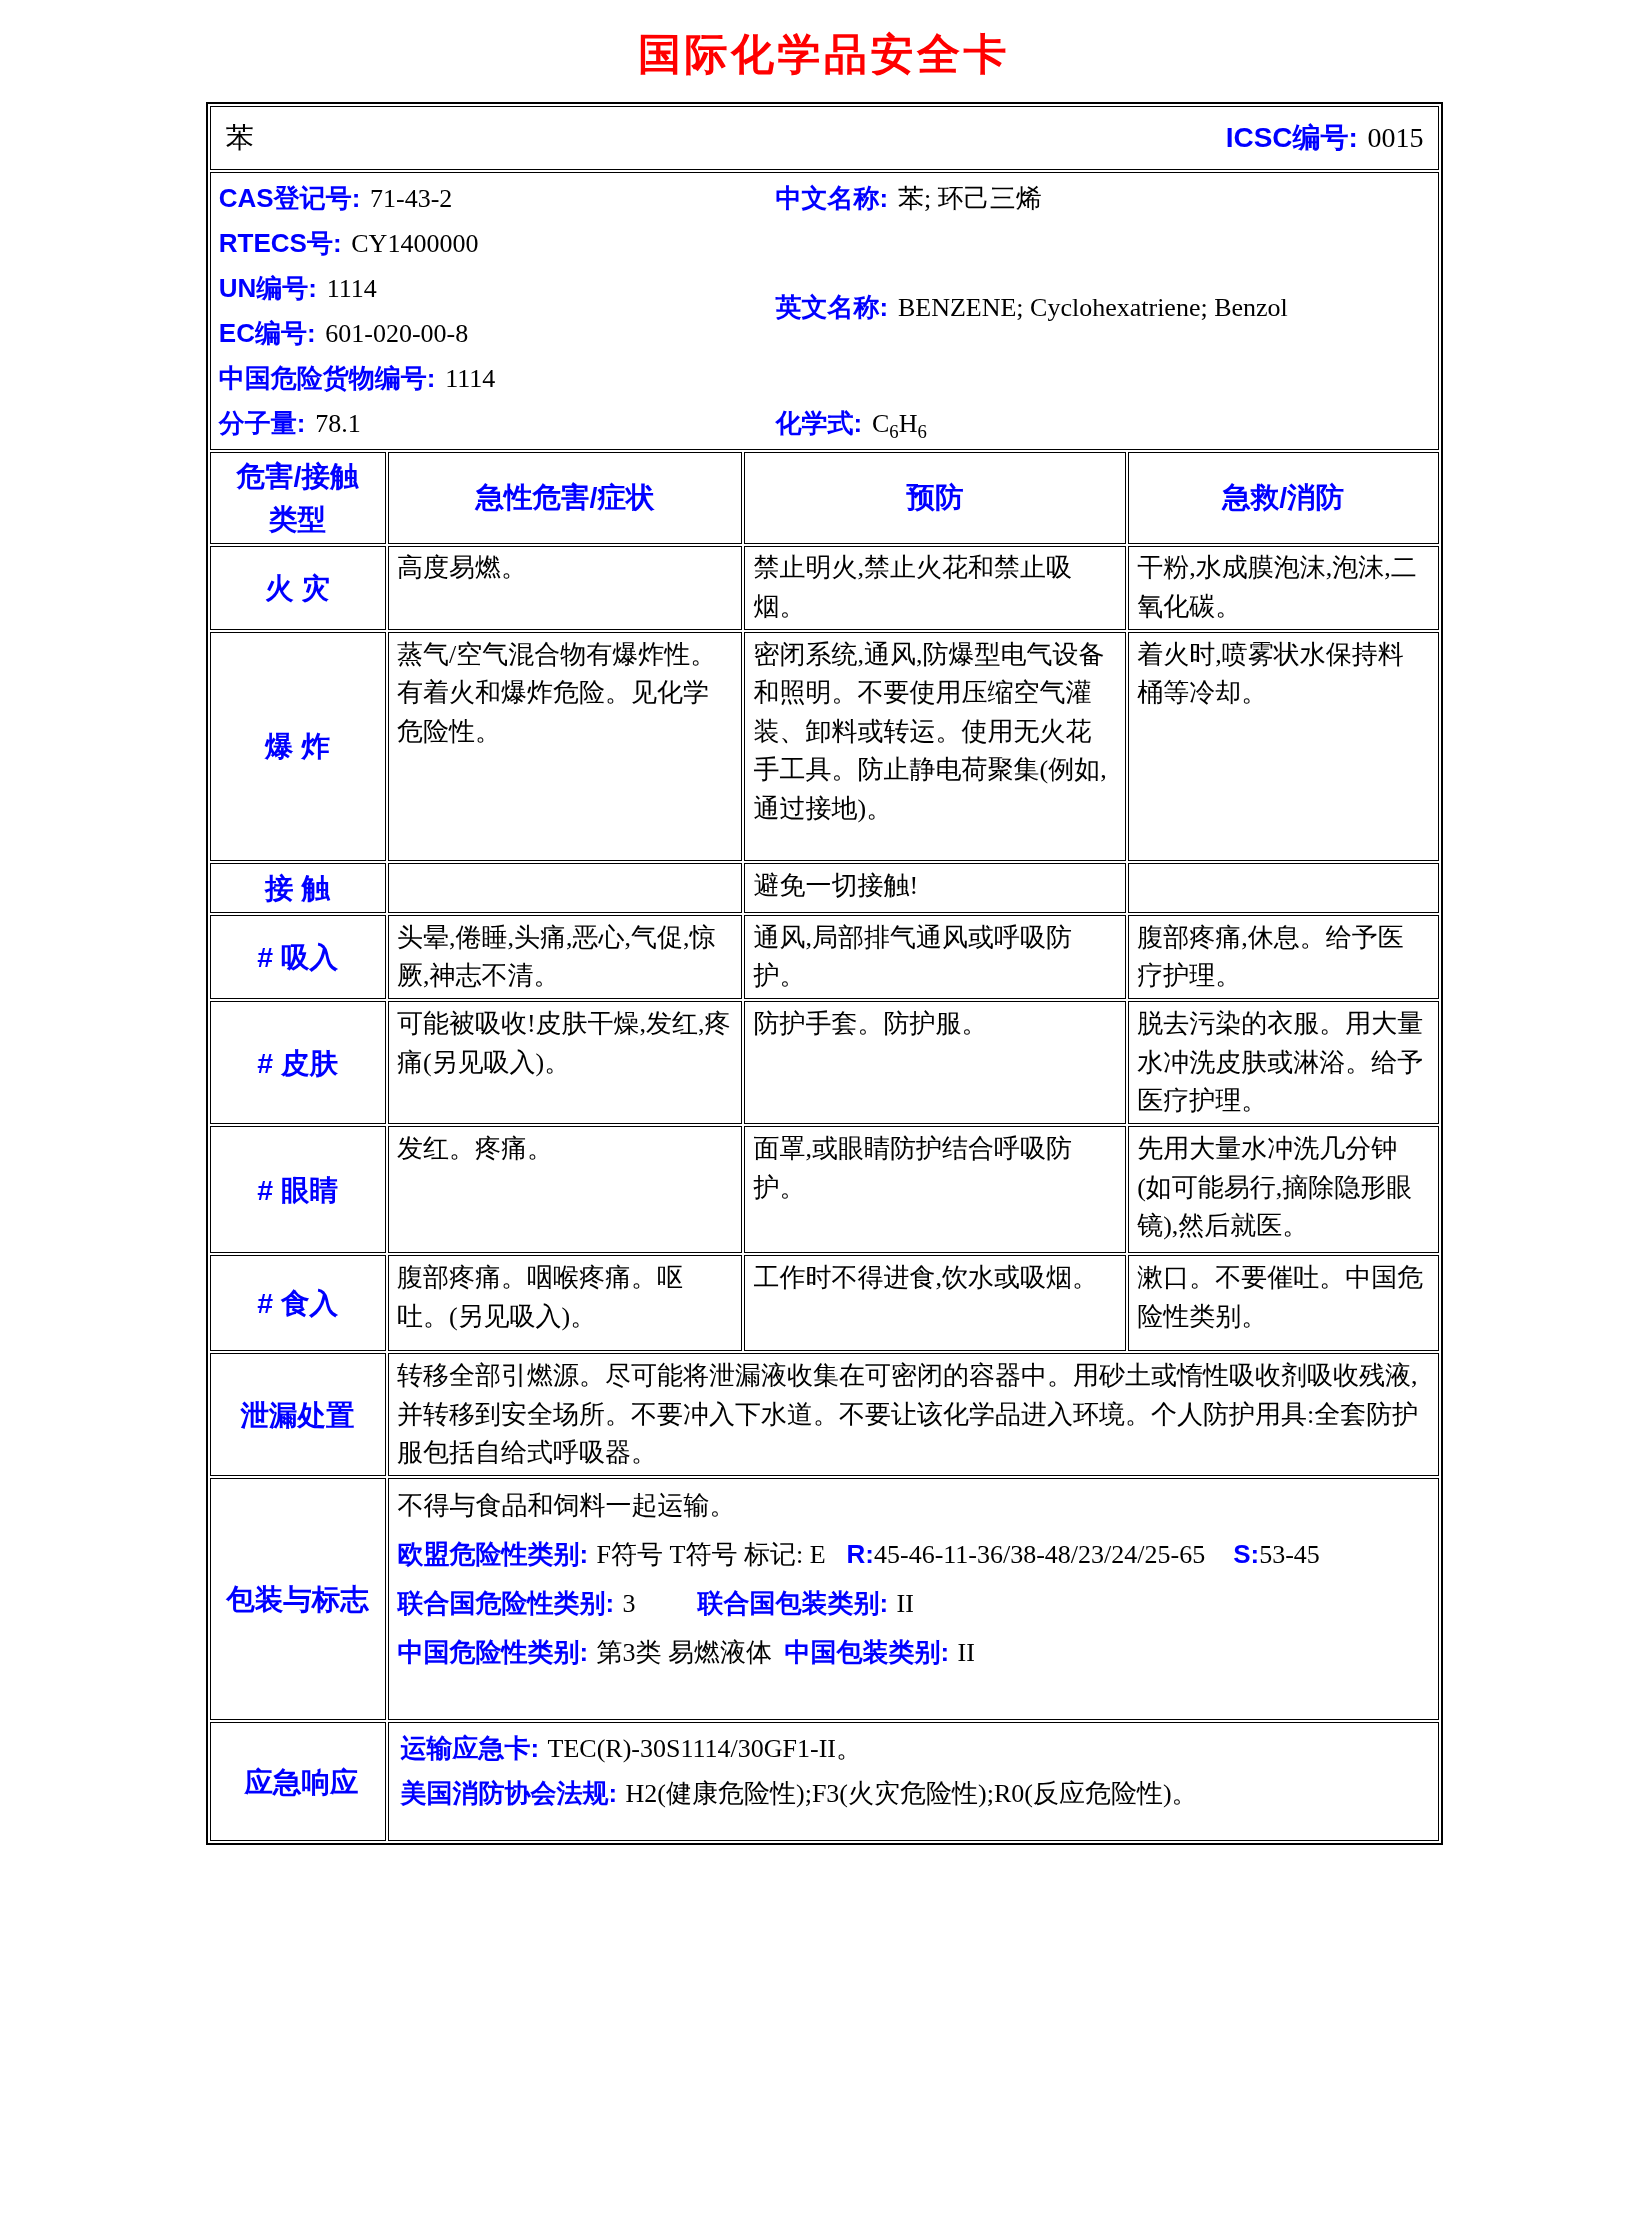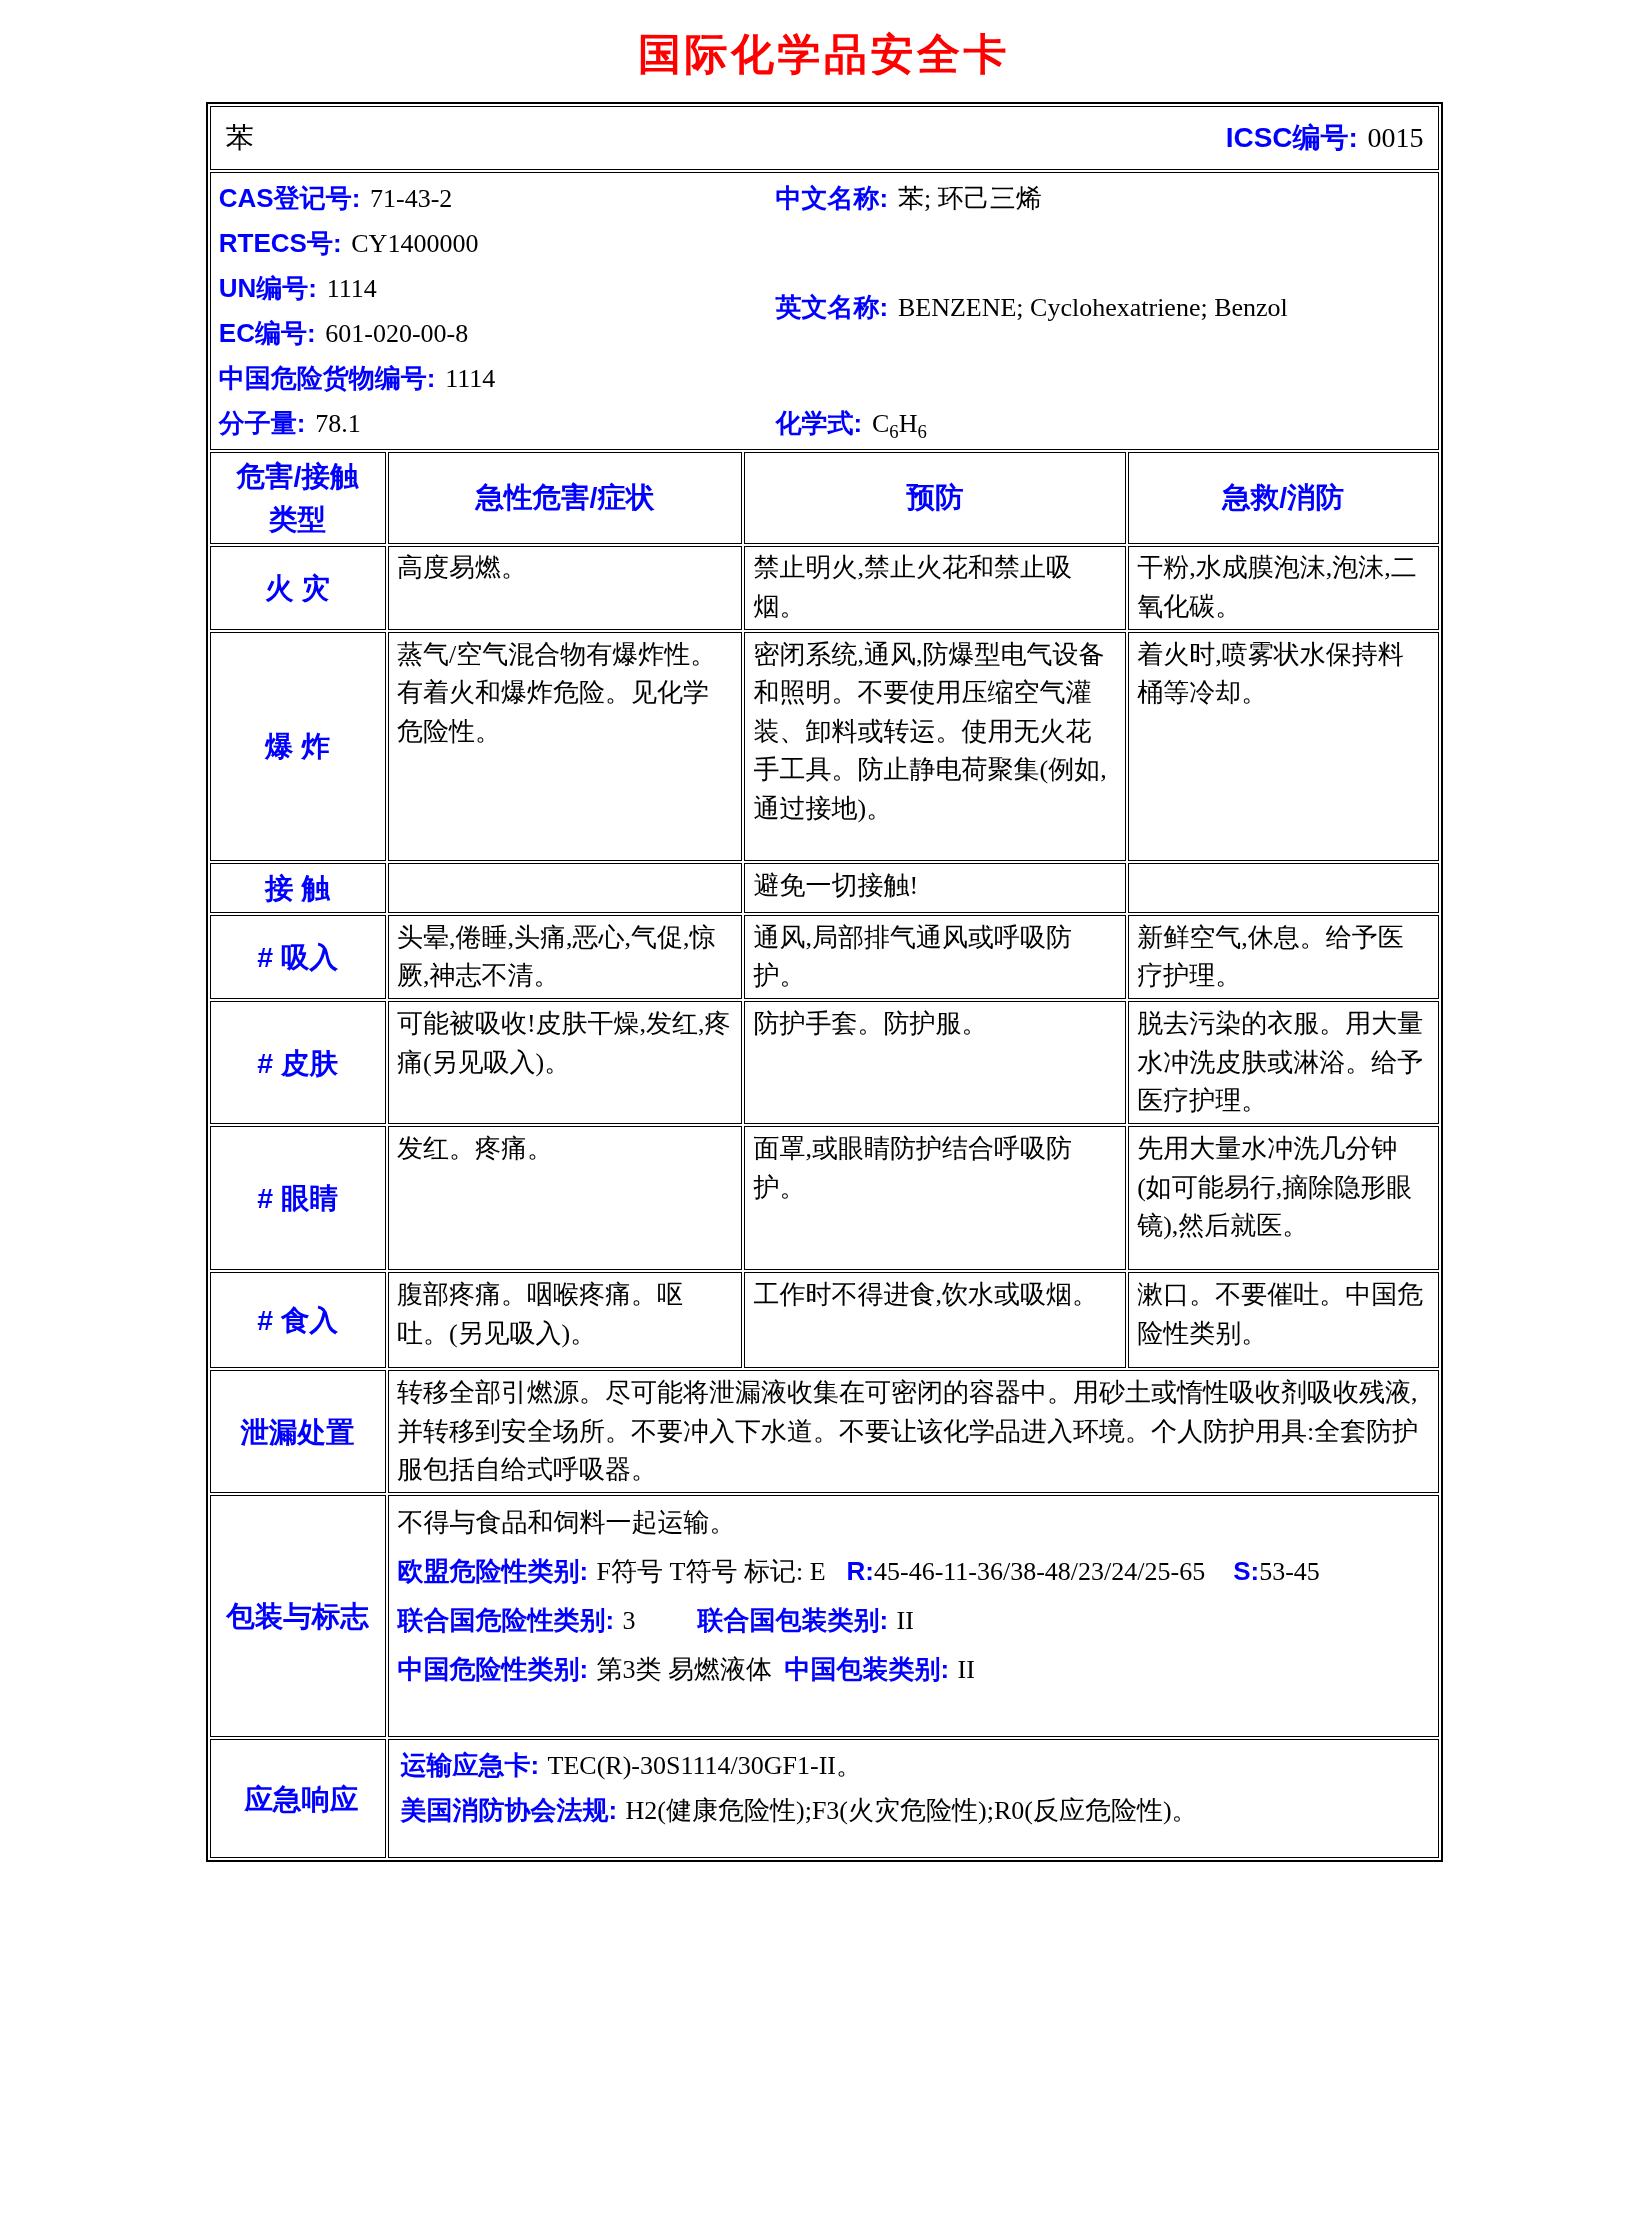--- a/index.html
+++ b/index.html
@@ -67,21 +67,21 @@
     font-size:28.5px;
     padding:2.8px 4.2px;
   }
   .hdr1 { white-space:pre-line; }
   .hdr-row td { height:86px; }
   .r-fire td { height:72px; }
   .r-expl td { height:229px; }
   .r-cont td { height:40px; }
   .r-inh td { height:75px; }
   .r-skin td { height:110px; }
-  .r-eye td { height:144px; }
+  .r-eye td { height:127px; }
   .r-ing td { height:96px; }
   .r-spill td { height:110px; }
   .r-pack td { height:242px; }
   .r-emrg td { height:119px;padding-left:12px; }
   .r-stor td { height:39px; }
   .pack-cell { line-height:1.85;padding-left:9px; }
   .emrg-cell { line-height:1.7; }
   .gap30 { margin-left:21px; }
   .gap40 { margin-left:28px; }
   .gap90 { margin-left:62px;margin-top:40px; }
@@ -154,21 +154,21 @@
   <tr class="r-cont">
     <td class="rl">接 触</td>
     <td></td>
     <td>避免一切接触!</td>
     <td></td>
   </tr>
   <tr class="r-inh">
     <td class="rl"># 吸入</td>
     <td>头晕,倦睡,头痛,恶心,气促,惊厥,神志不清。</td>
     <td>通风,局部排气通风或呼吸防护。</td>
-    <td>新鲜空气,休息。给予医疗护理。</td>
+    <td>腹部疼痛,休息。给予医疗护理。</td>
   </tr>
   <tr class="r-skin">
     <td class="rl"># 皮肤</td>
     <td>可能被吸收!皮肤干燥,发红,疼痛(另见吸入)。</td>
     <td>防护手套。防护服。</td>
     <td>脱去污染的衣服。用大量水冲洗皮肤或淋浴。给予医疗护理。</td>
   </tr>
   <tr class="r-eye">
     <td class="rl"># 眼睛</td>
     <td>发红。疼痛。</td>

